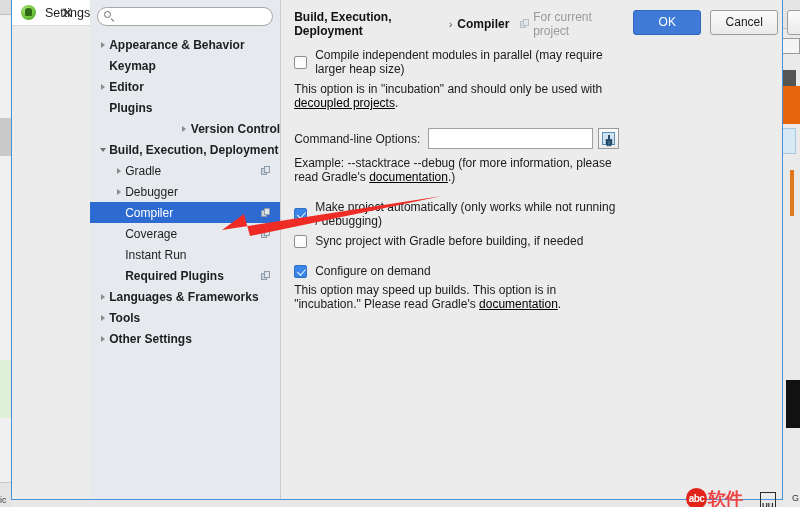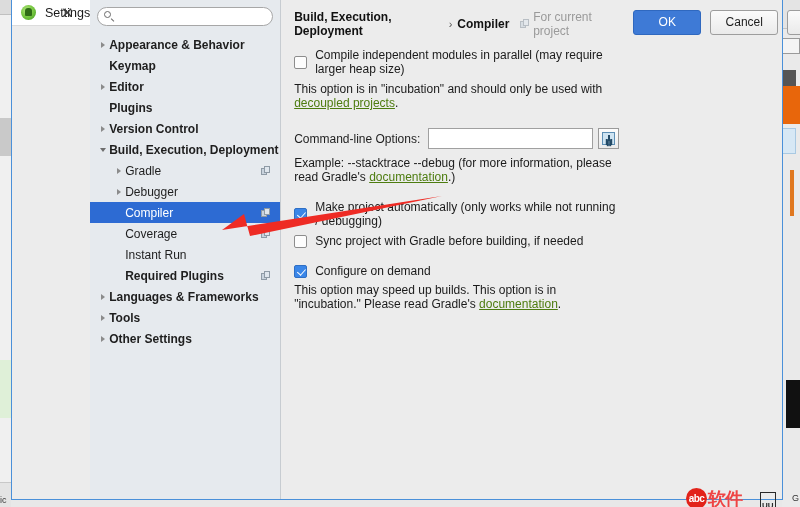--- a/index.html
+++ b/index.html
@@ -370,21 +370,21 @@
     transform: rotate(42deg);
   }
   .check-label { font-size: 12px; color: #1b1b1b; }
 
   .sub-line {
     font-size: 12px;
     color: #1b1b1b;
     margin: 0 0 18px 0;
   }
   a.link {
-    color: #4d7c0f;
+    color: #000000;
     text-decoration: underline;
     cursor: pointer;
   }
 
   .cmd-row {
     display: flex;
     align-items: center;
     margin-bottom: 7px;
   }
   .cmd-label {
@@ -576,21 +576,21 @@
           <div class="tree-row" style="padding-left: 6px;">
             <span class="tw">
               <span class="arrow-right"></span>
             </span>
             <span class="tree-label bold">Editor</span>
           </div>
           <div class="tree-row" style="padding-left: 6px;">
             <span class="tw"></span>
             <span class="tree-label bold">Plugins</span>
           </div>
-          <div class="tree-row" style="padding-left: 6px;">
+          <div class="tree-row" style="padding-left: 6px; justify-content: flex-end;">
             <span class="tw">
               <span class="arrow-right"></span>
             </span>
             <span class="tree-label bold">Version Control</span>
           </div>
           <div class="tree-row" style="padding-left: 6px;">
             <span class="tw">
               <span class="arrow-down"></span>
             </span>
             <span class="tree-label bold">Build, Execution, Deployment</span>

